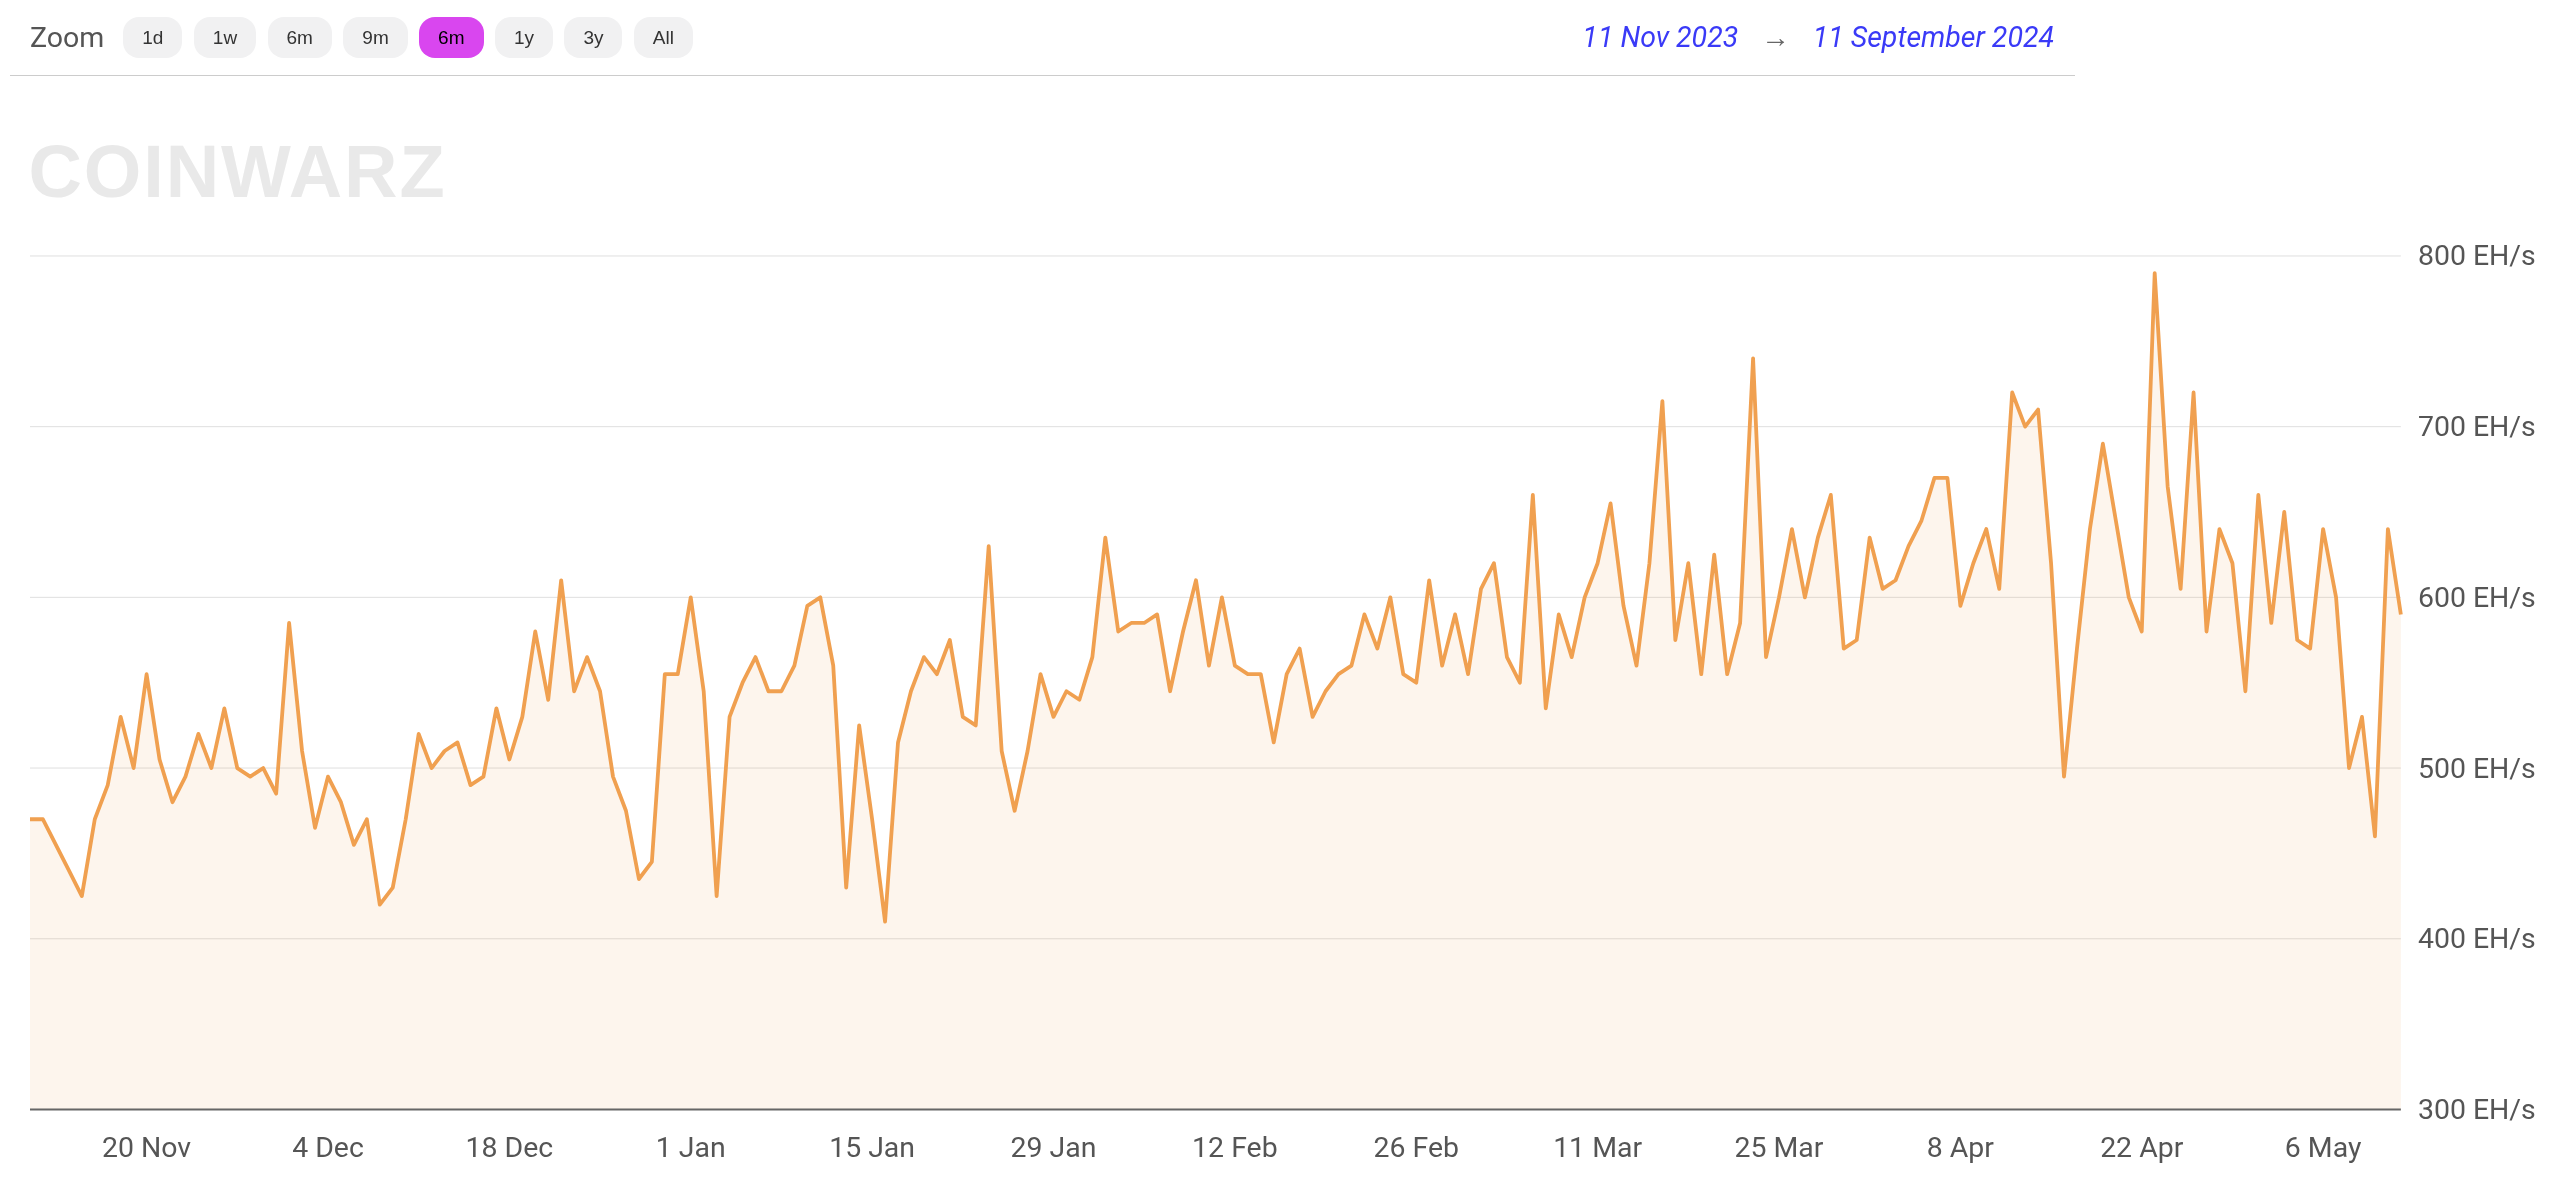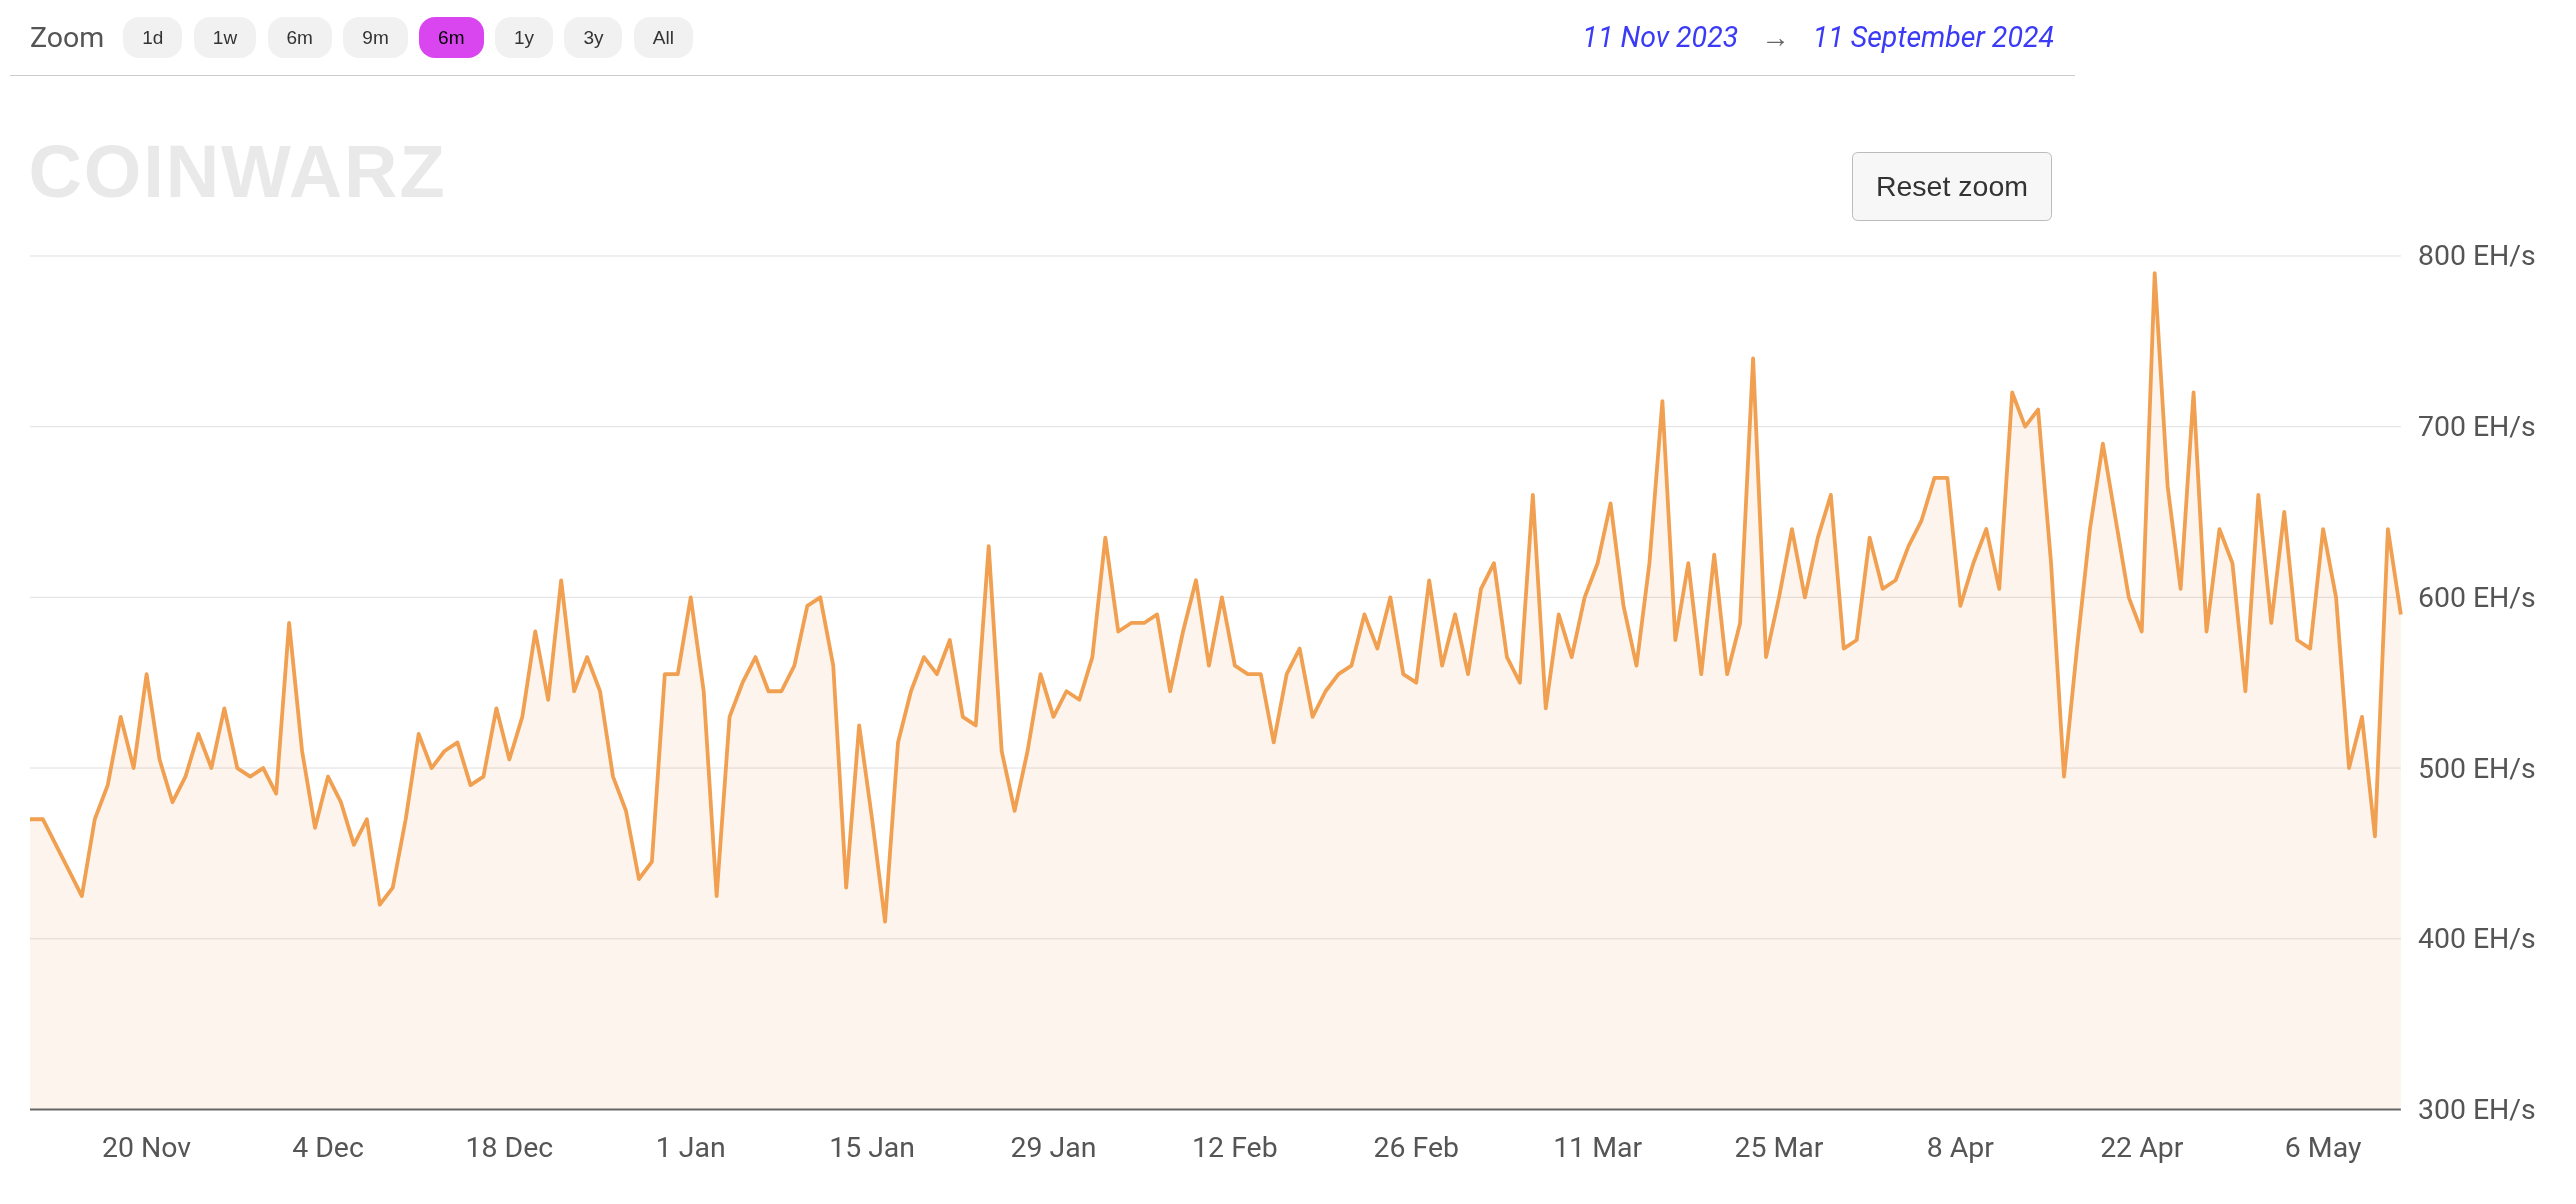--- a/index.html
+++ b/index.html
@@ -51,21 +51,20 @@
       <span class="date-from">11 Nov 2023</span>
       <span class="arrow">→</span>
       <span class="date-to">11 September 2024</span>
     </div>
   </div>
 
   <div class="divider"></div>
 
   <div class="watermark">COINWARZ</div>
 
-  <button class="reset-zoom">Reset zoom</button>
 
   <div class="plot">
     <svg id="plot-svg" width="2515" height="1072" viewBox="0 0 2652 1130">
         <line class="gridline" x1="0" y1="1040" x2="2500" y2="1040"></line>
         <text class="y-tick-label" x="2518" y="1050">300 EH/s</text>
         <line class="gridline" x1="0" y1="860" x2="2500" y2="860"></line>
         <text class="y-tick-label" x="2518" y="870">400 EH/s</text>
         <line class="gridline" x1="0" y1="680" x2="2500" y2="680"></line>
         <text class="y-tick-label" x="2518" y="690">500 EH/s</text>
         <line class="gridline" x1="0" y1="500" x2="2500" y2="500"></line>

